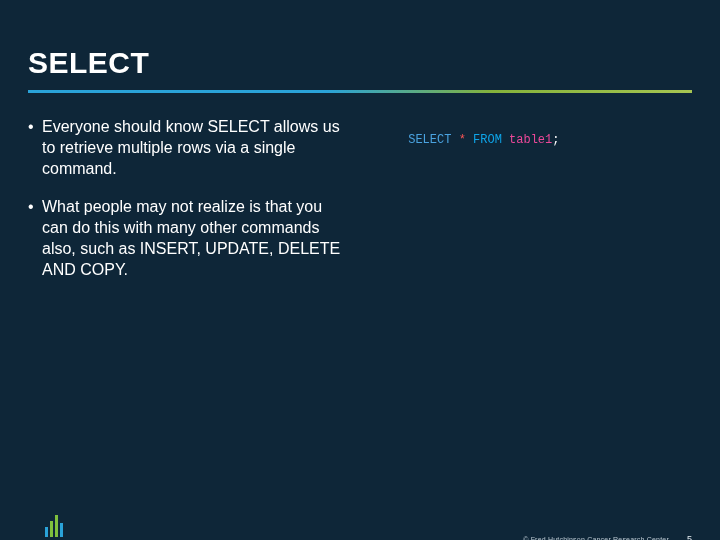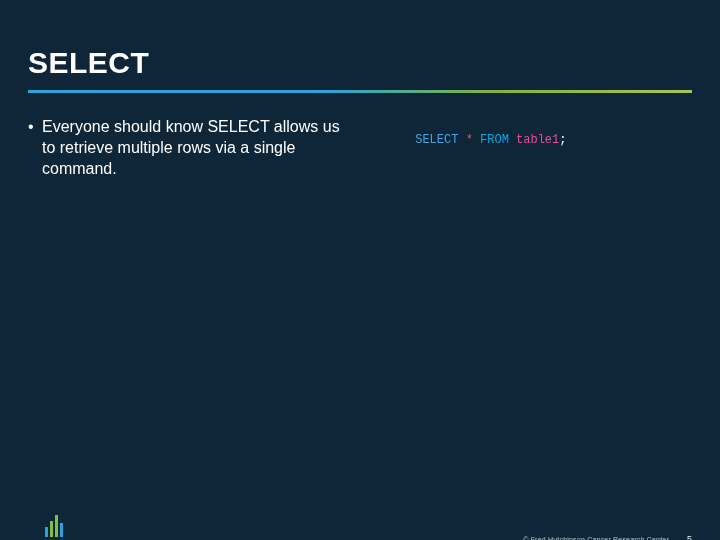--- a/index.html
+++ b/index.html
@@ -24,21 +24,21 @@
     margin-bottom: 10px;
   }
   .rule {
     height: 3px;
     width: 100%;
     background: linear-gradient(90deg,#2aa3d9 0%,#2aa3d9 45%,#84b23b 70%,#a6c552 100%);
     margin-bottom: 24px;
   }
   .content {
     display: flex;
-    gap: 24px;
+    gap: 17px;
   }
   .bullets {
     width: 320px;
     font-size: 16px;
     line-height: 1.3;
   }
   .bullets li {
     list-style: none;
     position: relative;
     padding-left: 14px;
@@ -110,20 +110,21 @@
 <body>
 
 <div class="slide">
 
   <div class="title">SELECT</div>
   <div class="rule"></div>
 
   <div class="content">
     <ul class="bullets">
       <li>Everyone should know SELECT allows us to retrieve multiple rows via a single command.</li>
+      <li>What people may not realize is that you can do this with many other commands also, such as INSERT, UPDATE, DELETE AND COPY.</li>
     </ul>
 
     <div class="code">
       <span class="kw-select">SELECT</span> <span class="kw-star">*</span> <span class="kw-from">FROM</span> <span class="kw-id">table1</span><span class="kw-semi">;</span>
     </div>
   </div>
 
   <div class="footer">
     <div class="logo">
       <div class="logo-mark">

